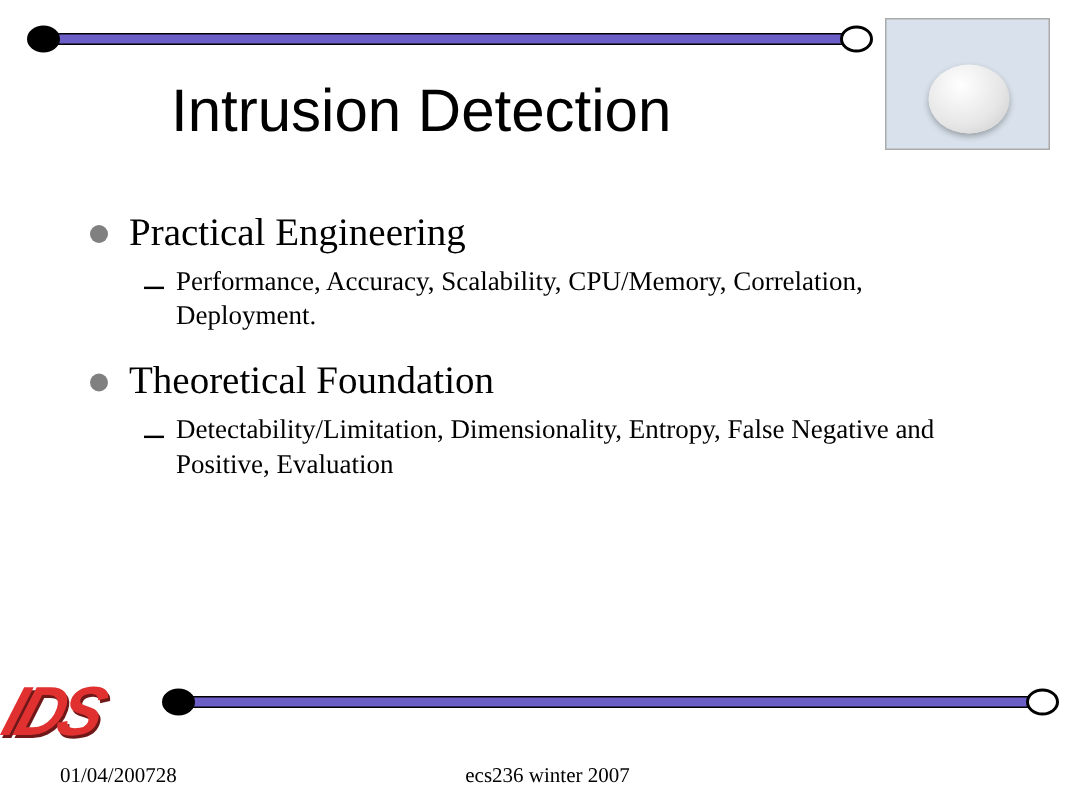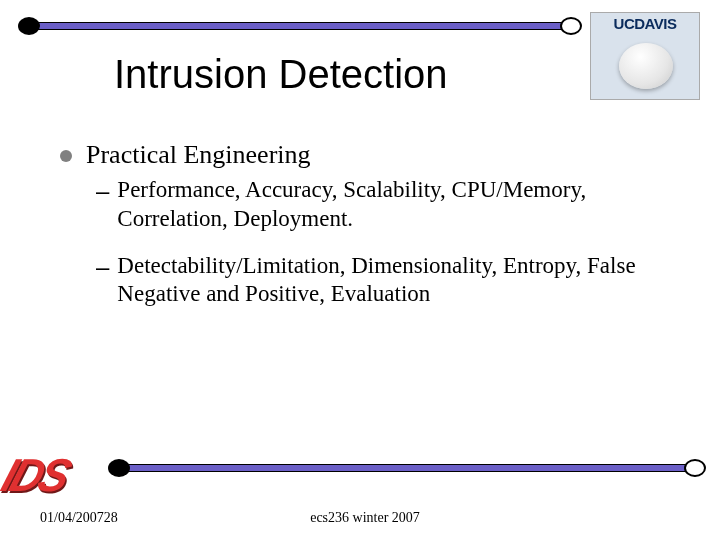--- a/index.html
+++ b/index.html
@@ -127,21 +127,21 @@
     align-items: flex-start;
   }
   .sub-dash {
     font-size: 24px;
     font-family: Arial, sans-serif;
     color: #000;
     margin-right: 8px;
     line-height: 1.25;
   }
   .sub-text {
-    font-size: 23px;
+    font-size: 18px;
     font-family: "Times New Roman", serif;
     color: #000;
     line-height: 1.25;
   }
   .bottom-rule {
     position: absolute;
     left: 110px;
     bottom: 64px;
     width: 594px;
     height: 14px;
@@ -202,38 +202,41 @@
 </head>
 <body>
 
 <div class="header-area">
   <div class="top-rule">
     <div class="bar"></div>
     <div class="cap-left"></div>
     <div class="cap-right"></div>
   </div>
   <div class="logo-block">
-    <div class="logo-text">UCDAVIS</div>
     <div class="egg-shape"></div>
   </div>
 </div>
 
 <div class="slide-title">Intrusion Detection</div>
 
 <div class="body-area">
 
   <div class="bullet-row">
     <div class="bullet-dot"></div>
     <div class="bullet-text">Practical Engineering</div>
   </div>
   <div class="sub-row">
     <div class="sub-dash">–</div>
     <div class="sub-text">Performance, Accuracy, Scalability, CPU/Memory, Correlation, Deployment.</div>
   </div>
 
+  <div class="bullet-row">
+    <div class="bullet-dot"></div>
+    <div class="bullet-text">Theoretical Foundation</div>
+  </div>
   <div class="sub-row">
     <div class="sub-dash">–</div>
     <div class="sub-text">Detectability/Limitation, Dimensionality, Entropy, False Negative and Positive, Evaluation</div>
   </div>
 
 </div>
 
 <div class="ids-art">IDS</div>
 
 <div class="bottom-rule">

